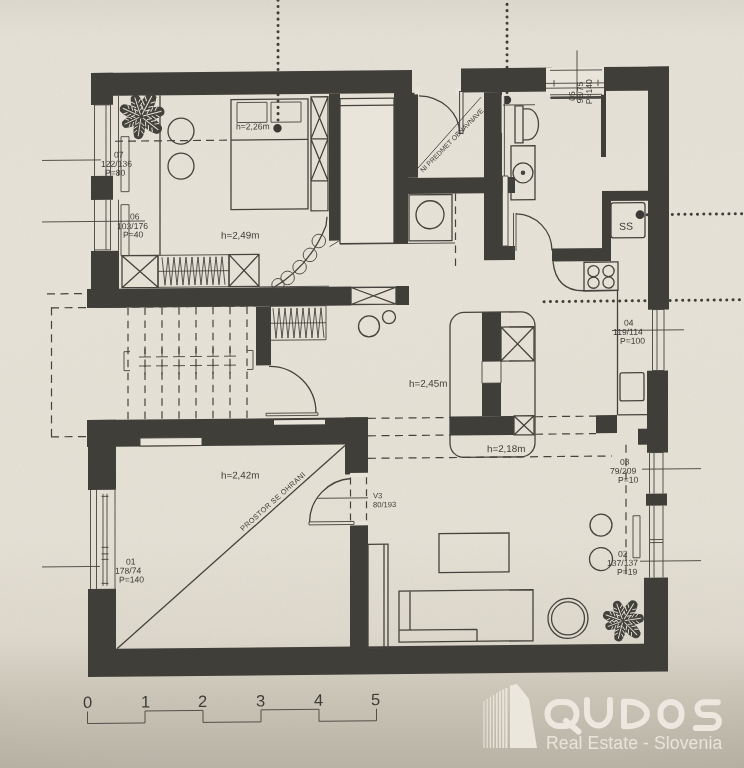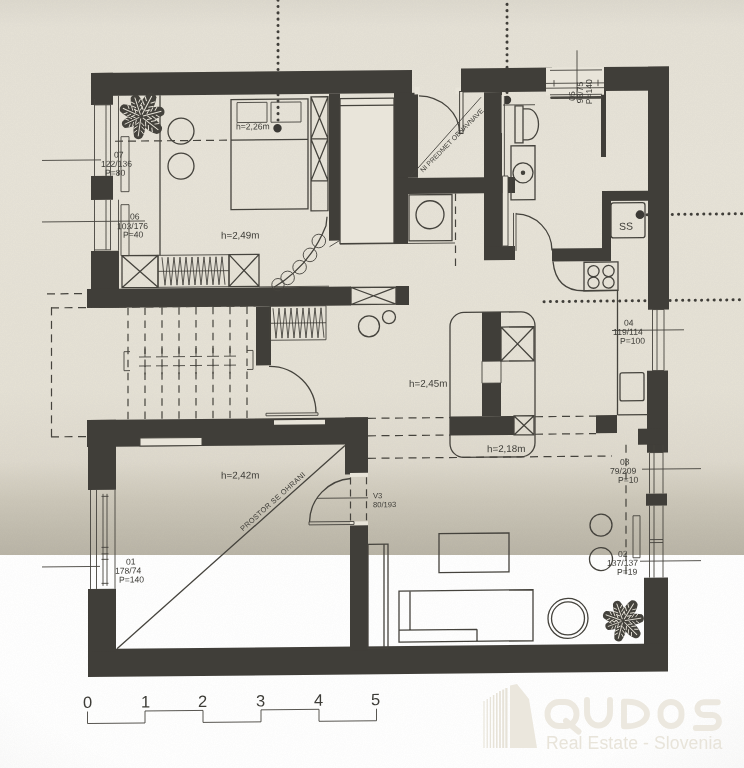--- a/index.html
+++ b/index.html
@@ -1,17 +1,17 @@
 <!DOCTYPE html>
 <html><head>
 <meta charset="utf-8">
 <style>
   html,body{margin:0;padding:0;}
   body{width:744px;height:768px;overflow:hidden;font-family:"Liberation Sans",sans-serif;}
-  .page{position:relative;width:744px;height:555px;
+  .page{position:relative;width:744px;height:768px;
     background:linear-gradient(180deg,#ddd9ce 0%,#e5e1d6 5%,#e7e3d8 30%,#e5e1d5 70%,#ded9cd 83%,#ccc7b9 90%,#c0bbad 96%,#b9b4a6 100%);}
   .vig{position:absolute;left:0;top:0;width:744px;height:768px;
     background:radial-gradient(ellipse 120% 105% at 48% 42%, rgba(0,0,0,0) 60%, rgba(62,57,45,0.10) 100%);}
   svg{position:absolute;left:0;top:0;filter:blur(0.28px);}
   text{font-family:"Liberation Sans",sans-serif;fill:#3d3c37;}
 </style>
 </head>
 <body>
 <div class="page">
 <div class="vig"></div>

